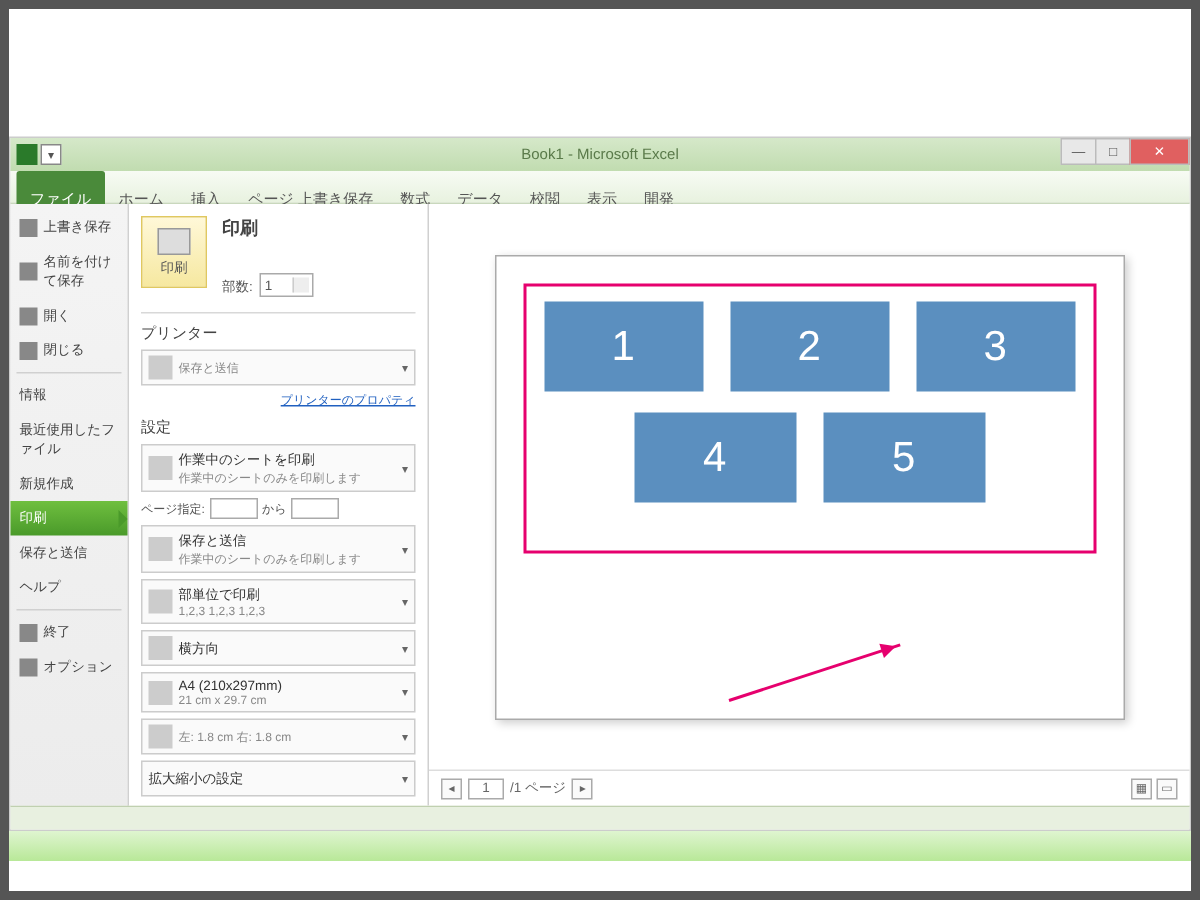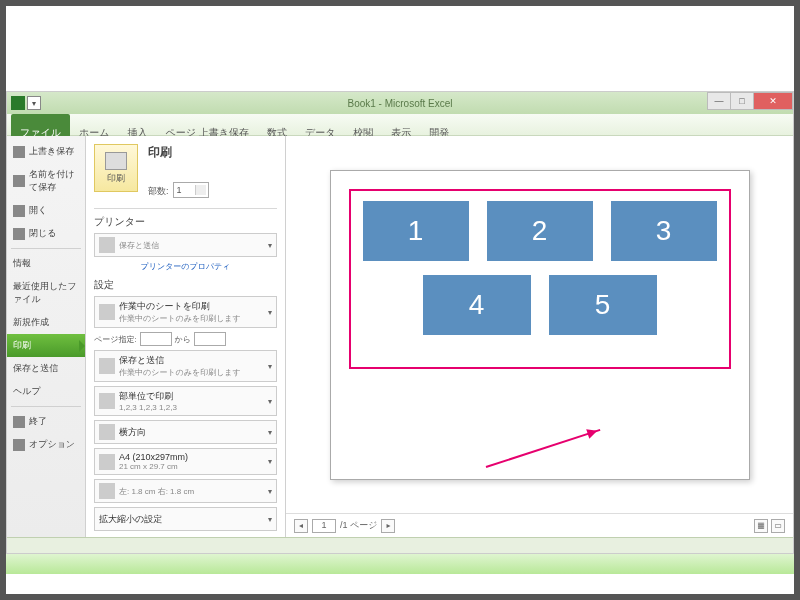--- a/index.html
+++ b/index.html
@@ -32,21 +32,21 @@
 .spin{width:36px;height:16px;border:1px solid #aaa;background:#fff;display:flex;align-items:center;padding:0 3px;font-size:9px;position:relative}
 .spin::after{content:"";position:absolute;right:2px;top:2px;bottom:2px;width:10px;background:#eee;border-left:1px solid #ccc}
 .hr{height:1px;background:#d8d8d8;margin:6px 0}
 .sec-sub{font-weight:normal;color:#444;margin-bottom:4px;font-size:10px}
 .drop{border:1px solid #ccc;background:#fafafa;padding:3px 4px;display:flex;align-items:center;gap:4px;margin-bottom:4px;position:relative;min-height:24px}
 .drop::after{content:"▾";position:absolute;right:4px;color:#666;font-size:8px}
 .drop-ico{width:16px;height:16px;background:#ccc;flex-shrink:0}
 .drop-txt{flex:1;overflow:hidden}
 .drop-t1{font-size:9px;color:#333}
 .drop-t2{font-size:8px;color:#888}
-.link{color:#2060c0;text-align:center;font-size:8px;margin-bottom:6px;}
+.link{color:#2060c0;text-align:right;font-size:8px;margin-bottom:6px;text-decoration:underline}
 .pg-row{display:flex;align-items:center;gap:3px;margin-bottom:4px;font-size:8px}
 .pg-in{width:32px;height:14px;border:1px solid #aaa;background:#fff}
 .preview{flex:1;background:#fff;display:flex;flex-direction:column;position:relative}
 .pv-area{flex:1;display:flex;align-items:center;justify-content:center;background:#fff}
 .page{width:420px;height:310px;background:#fff;border:1px solid #aaa;box-shadow:2px 2px 6px rgba(0,0,0,.2);position:relative;padding:18px}
 .select-box{border:2px solid #e6006e;padding:10px 12px;height:180px;position:relative}
 .row1{display:flex;gap:18px;justify-content:center;margin-bottom:14px}
 .row2{display:flex;gap:18px;justify-content:center}
 .cell{width:108px;height:60px;background:#5b8fbf;color:#fff;display:flex;align-items:center;justify-content:center;font-size:28px;font-weight:300}
 .arrow{position:absolute;left:200px;top:330px;width:120px;height:2px;background:#e6006e;transform:rotate(-18deg);transform-origin:left}

